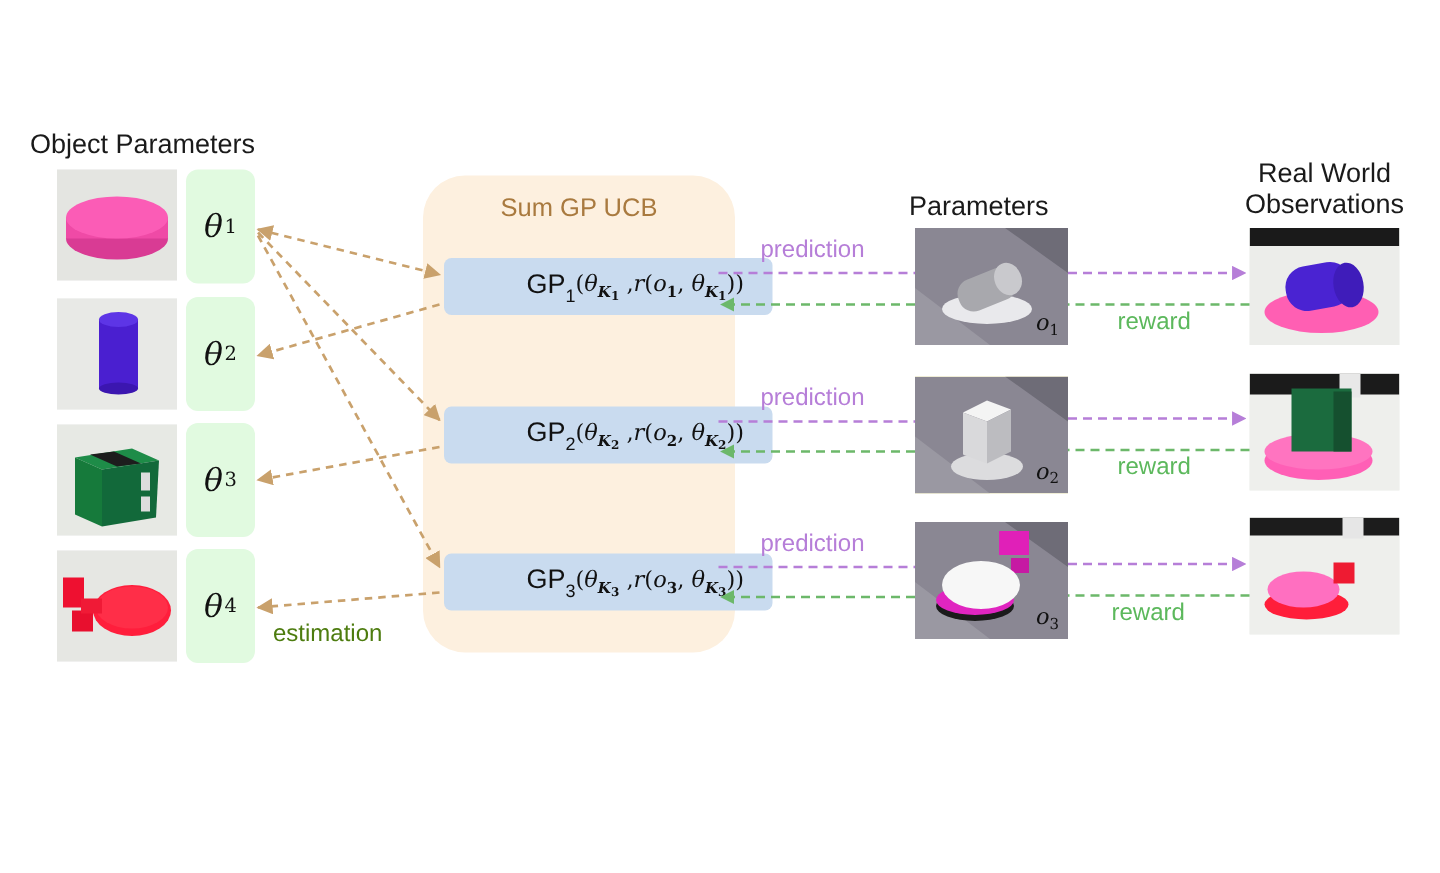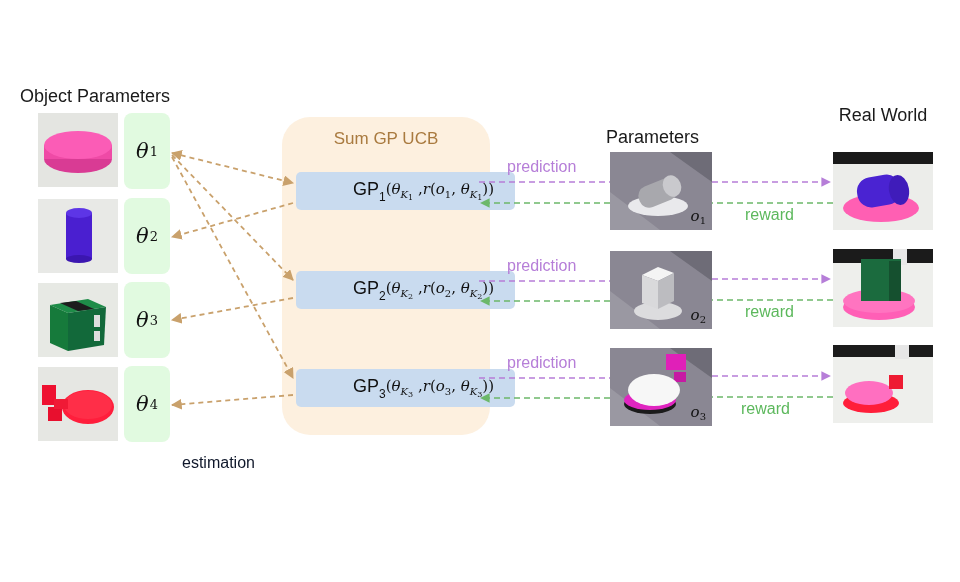--- a/index.html
+++ b/index.html
@@ -18,41 +18,42 @@
                 background: #fdf0df; border-radius: 28px; }
     .gp-title { position: absolute; left: 0; width: 100%; top: 12px; text-align: center;
                 color: #a97a3f; font-size: 17px; }
     .gp-box { position: absolute; left: 296px; width: 183px; height: 38px; background: #c9dbef; border-radius: 5px;
               display: flex; align-items: center; justify-content: center; white-space: nowrap;
               font-size: 17px; color: #111; padding-left: 36px; }
     .gp-box .gp { font-family: "Liberation Sans", sans-serif; font-size: 18px; }
     .gp-box .gp sub { font-size: 12px; vertical-align: -6px; }
     .gp-box .math { font-family: "DejaVu Serif", "Liberation Serif", serif; font-size: 15px; }
     .gp-box .math i { font-style: italic; }
-    .gp-box .math sub { font-size: 10px; vertical-align: -4px; }
+    .gp-box .math sub { font-size: 10px; vertical-align: -4px; font-weight: bold; }
     .gp-box .math sub sub { font-size: 8px; vertical-align: -2px; }
     .sim { position: absolute; width: 102px; height: 78px; overflow: hidden; background: #fef9c3; }
     .sim svg { width: 100%; height: 100%; display: block; }
     .sim .olabel { position: absolute; right: 6px; bottom: 4px; font-family: "DejaVu Serif", serif;
                    font-style: italic; font-size: 15px; color: #111; }
     .sim .olabel sub { font-style: normal; font-size: 10px; vertical-align: -3px; }
     .real { position: absolute; width: 100px; height: 78px; overflow: hidden; background: #eceeea; }
     .real svg { width: 100%; height: 100%; display: block; }
     .lbl-pred { position: absolute; color: #b67ed8; font-size: 16px; }
     .lbl-rew { position: absolute; color: #5cb85c; font-size: 16px; }
-    .lbl-est { position: absolute; color: #0f172a; font-size: 16px; margin-top: 40px; }
+    .lbl-est { position: absolute; color: #4d7c0f; font-size: 16px; }
     svg.arrows { position: absolute; left: 0; top: 0; width: 960px; height: 582px; pointer-events: none; }
   </style>
 </head>
 <body>
 
 <div class="abs heading" style="left:20px; top:86px;">Object Parameters</div>
 <div class="abs heading" style="left:606px; top:127px;">Parameters</div>
 <div class="abs heading center" style="left:818px; top:105px; width:130px; line-height:21px;">
   <div>Real World</div>
+  <div>Observations</div>
 </div>
 
 <div class="photo" style="left:38px; top:113px;">
   <svg viewBox="0 0 80 74">
       <rect width="80" height="74" fill="#e4e5e1"></rect>
     <ellipse cx="40" cy="46" rx="34" ry="14" fill="#d93b94"></ellipse>
     <rect x="6" y="32" width="68" height="14" fill="#ef4aa6"></rect>
     <ellipse cx="40" cy="32" rx="34" ry="14" fill="#fb5cb6"></ellipse>
     </svg>
 </div>

